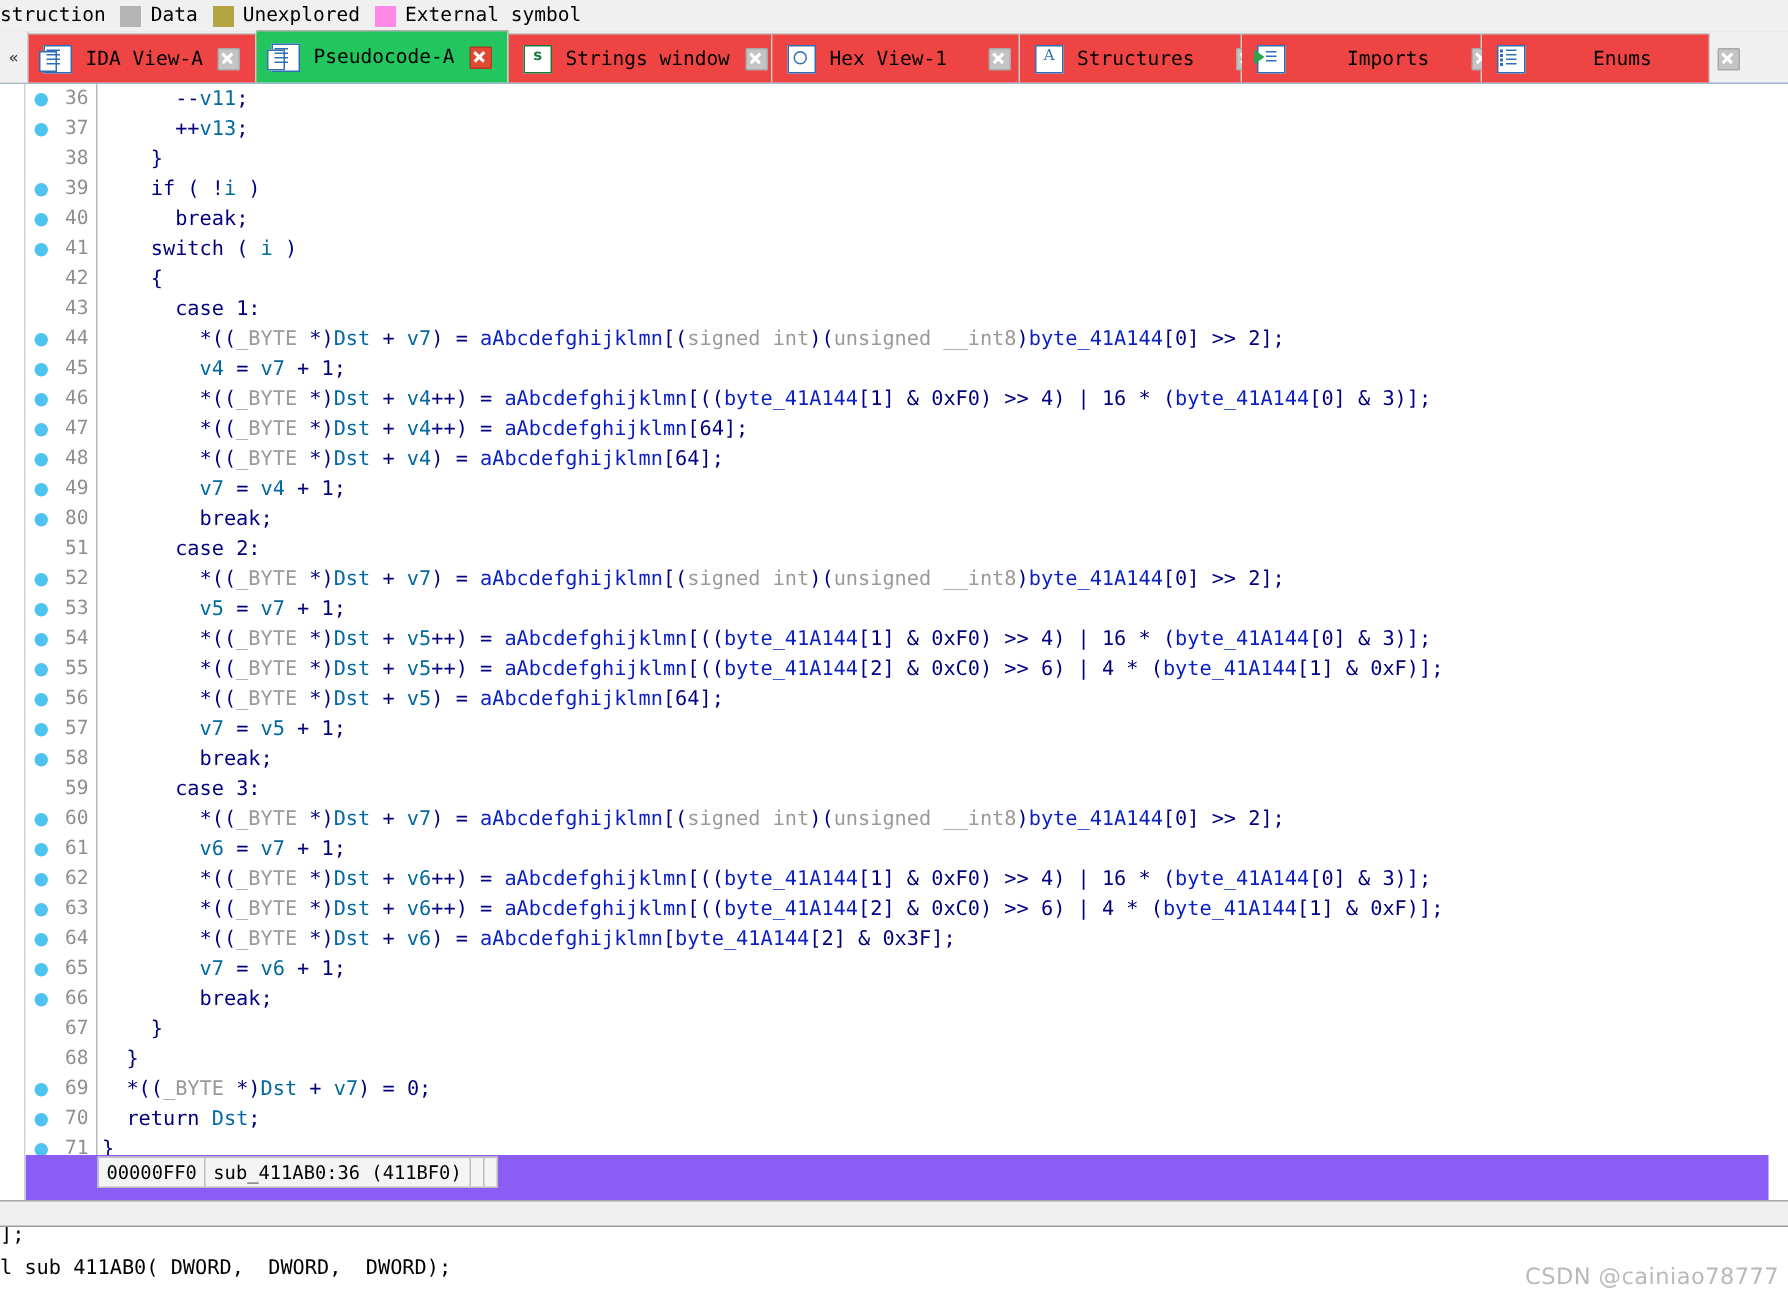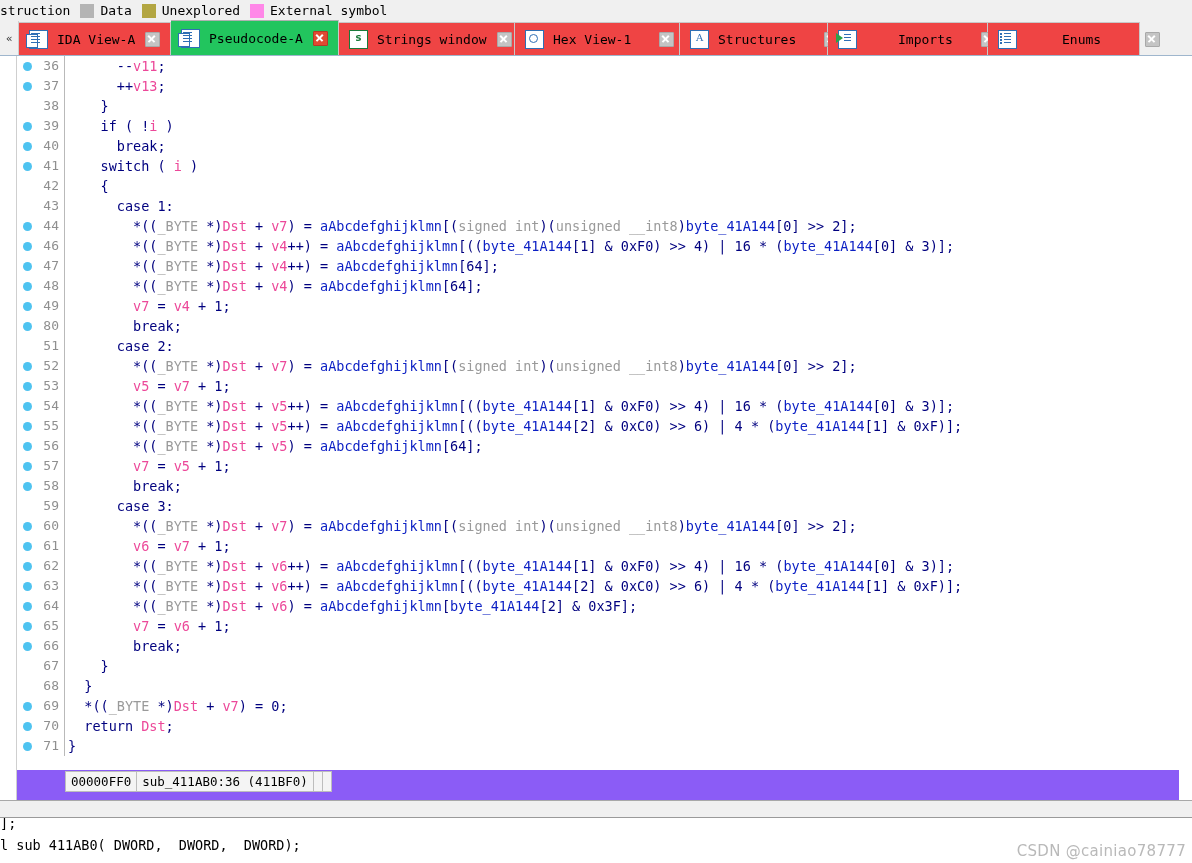--- a/index.html
+++ b/index.html
@@ -182,21 +182,21 @@
     flex:0 0 auto;
   }
   .sep{
     width:1px;height:20px;background:#b9b9b9;flex:0 0 auto;margin-left:5px;margin-right:0px;
   }
   .ltext{
     padding-left:2px;color:#0b1fc4;
   }
   
   .k{color:#00007f;font-weight:normal;margin-top:40px;}
-  .var{color:#ec4899;}                    
+  .var{color:#0369a1;}                    
   .typ{color:#9a9a9a;}                    
   .glb{color:#0b1fc4;}                    
   .num{color:#00007f;}
   .p{color:#00007f;}
 
   
   #pc-status{
     position:absolute;left:0;top:714px;width:1176px;height:30px;
     background:#8b5cf6;
     display:flex;align-items:flex-start;
@@ -327,20 +327,21 @@
     <div id="code-area">
         <div class="code-line"><div class="gutter"><span class="bp-dot"></span><span class="lnum">36</span><span class="sep"></span></div><div class="ltext"><span class="p">      --</span><span class="var">v11</span><span class="p">;</span></div></div>
         <div class="code-line"><div class="gutter"><span class="bp-dot"></span><span class="lnum">37</span><span class="sep"></span></div><div class="ltext"><span class="p">      ++</span><span class="var">v13</span><span class="p">;</span></div></div>
         <div class="code-line"><div class="gutter"><span class="bp-none"></span><span class="lnum">38</span><span class="sep"></span></div><div class="ltext"><span class="p">    }</span></div></div>
         <div class="code-line"><div class="gutter"><span class="bp-dot"></span><span class="lnum">39</span><span class="sep"></span></div><div class="ltext"><span class="p">    </span><span class="k">if</span><span class="p"> ( !</span><span class="var">i</span><span class="p"> )</span></div></div>
         <div class="code-line"><div class="gutter"><span class="bp-dot"></span><span class="lnum">40</span><span class="sep"></span></div><div class="ltext"><span class="p">      </span><span class="k">break</span><span class="p">;</span></div></div>
         <div class="code-line"><div class="gutter"><span class="bp-dot"></span><span class="lnum">41</span><span class="sep"></span></div><div class="ltext"><span class="p">    </span><span class="k">switch</span><span class="p"> ( </span><span class="var">i</span><span class="p"> )</span></div></div>
         <div class="code-line"><div class="gutter"><span class="bp-none"></span><span class="lnum">42</span><span class="sep"></span></div><div class="ltext"><span class="p">    {</span></div></div>
         <div class="code-line"><div class="gutter"><span class="bp-none"></span><span class="lnum">43</span><span class="sep"></span></div><div class="ltext"><span class="p">      </span><span class="k">case</span><span class="p"> </span><span class="num">1</span><span class="p">:</span></div></div>
         <div class="code-line"><div class="gutter"><span class="bp-dot"></span><span class="lnum">44</span><span class="sep"></span></div><div class="ltext"><span class="p">        *((</span><span class="typ">_BYTE </span><span class="p">*)</span><span class="var">Dst</span><span class="p"> + </span><span class="var">v7</span><span class="p">) = </span><span class="glb">aAbcdefghijklmn</span><span class="p">[(</span><span class="typ">signed int</span><span class="p">)(</span><span class="typ">unsigned __int8</span><span class="p">)</span><span class="glb">byte_41A144</span><span class="p">[</span><span class="num">0</span><span class="p">] &gt;&gt; </span><span class="num">2</span><span class="p">];</span></div></div>
+        <div class="code-line"><div class="gutter"><span class="bp-dot"></span><span class="lnum">45</span><span class="sep"></span></div><div class="ltext"><span class="p">        </span><span class="var">v4</span><span class="p"> = </span><span class="var">v7</span><span class="p"> + </span><span class="num">1</span><span class="p">;</span></div></div>
         <div class="code-line"><div class="gutter"><span class="bp-dot"></span><span class="lnum">46</span><span class="sep"></span></div><div class="ltext"><span class="p">        *((</span><span class="typ">_BYTE </span><span class="p">*)</span><span class="var">Dst</span><span class="p"> + </span><span class="var">v4</span><span class="p">++) = </span><span class="glb">aAbcdefghijklmn</span><span class="p">[((</span><span class="glb">byte_41A144</span><span class="p">[</span><span class="num">1</span><span class="p">] &amp; </span><span class="num">0xF0</span><span class="p">) &gt;&gt; </span><span class="num">4</span><span class="p">) | </span><span class="num">16</span><span class="p"> * (</span><span class="glb">byte_41A144</span><span class="p">[</span><span class="num">0</span><span class="p">] &amp; </span><span class="num">3</span><span class="p">)];</span></div></div>
         <div class="code-line"><div class="gutter"><span class="bp-dot"></span><span class="lnum">47</span><span class="sep"></span></div><div class="ltext"><span class="p">        *((</span><span class="typ">_BYTE </span><span class="p">*)</span><span class="var">Dst</span><span class="p"> + </span><span class="var">v4</span><span class="p">++) = </span><span class="glb">aAbcdefghijklmn</span><span class="p">[</span><span class="num">64</span><span class="p">];</span></div></div>
         <div class="code-line"><div class="gutter"><span class="bp-dot"></span><span class="lnum">48</span><span class="sep"></span></div><div class="ltext"><span class="p">        *((</span><span class="typ">_BYTE </span><span class="p">*)</span><span class="var">Dst</span><span class="p"> + </span><span class="var">v4</span><span class="p">) = </span><span class="glb">aAbcdefghijklmn</span><span class="p">[</span><span class="num">64</span><span class="p">];</span></div></div>
         <div class="code-line"><div class="gutter"><span class="bp-dot"></span><span class="lnum">49</span><span class="sep"></span></div><div class="ltext"><span class="p">        </span><span class="var">v7</span><span class="p"> = </span><span class="var">v4</span><span class="p"> + </span><span class="num">1</span><span class="p">;</span></div></div>
         <div class="code-line"><div class="gutter"><span class="bp-dot"></span><span class="lnum">80</span><span class="sep"></span></div><div class="ltext"><span class="p">        </span><span class="k">break</span><span class="p">;</span></div></div>
         <div class="code-line"><div class="gutter"><span class="bp-none"></span><span class="lnum">51</span><span class="sep"></span></div><div class="ltext"><span class="p">      </span><span class="k">case</span><span class="p"> </span><span class="num">2</span><span class="p">:</span></div></div>
         <div class="code-line"><div class="gutter"><span class="bp-dot"></span><span class="lnum">52</span><span class="sep"></span></div><div class="ltext"><span class="p">        *((</span><span class="typ">_BYTE </span><span class="p">*)</span><span class="var">Dst</span><span class="p"> + </span><span class="var">v7</span><span class="p">) = </span><span class="glb">aAbcdefghijklmn</span><span class="p">[(</span><span class="typ">signed int</span><span class="p">)(</span><span class="typ">unsigned __int8</span><span class="p">)</span><span class="glb">byte_41A144</span><span class="p">[</span><span class="num">0</span><span class="p">] &gt;&gt; </span><span class="num">2</span><span class="p">];</span></div></div>
         <div class="code-line"><div class="gutter"><span class="bp-dot"></span><span class="lnum">53</span><span class="sep"></span></div><div class="ltext"><span class="p">        </span><span class="var">v5</span><span class="p"> = </span><span class="var">v7</span><span class="p"> + </span><span class="num">1</span><span class="p">;</span></div></div>
         <div class="code-line"><div class="gutter"><span class="bp-dot"></span><span class="lnum">54</span><span class="sep"></span></div><div class="ltext"><span class="p">        *((</span><span class="typ">_BYTE </span><span class="p">*)</span><span class="var">Dst</span><span class="p"> + </span><span class="var">v5</span><span class="p">++) = </span><span class="glb">aAbcdefghijklmn</span><span class="p">[((</span><span class="glb">byte_41A144</span><span class="p">[</span><span class="num">1</span><span class="p">] &amp; </span><span class="num">0xF0</span><span class="p">) &gt;&gt; </span><span class="num">4</span><span class="p">) | </span><span class="num">16</span><span class="p"> * (</span><span class="glb">byte_41A144</span><span class="p">[</span><span class="num">0</span><span class="p">] &amp; </span><span class="num">3</span><span class="p">)];</span></div></div>
         <div class="code-line"><div class="gutter"><span class="bp-dot"></span><span class="lnum">55</span><span class="sep"></span></div><div class="ltext"><span class="p">        *((</span><span class="typ">_BYTE </span><span class="p">*)</span><span class="var">Dst</span><span class="p"> + </span><span class="var">v5</span><span class="p">++) = </span><span class="glb">aAbcdefghijklmn</span><span class="p">[((</span><span class="glb">byte_41A144</span><span class="p">[</span><span class="num">2</span><span class="p">] &amp; </span><span class="num">0xC0</span><span class="p">) &gt;&gt; </span><span class="num">6</span><span class="p">) | </span><span class="num">4</span><span class="p"> * (</span><span class="glb">byte_41A144</span><span class="p">[</span><span class="num">1</span><span class="p">] &amp; </span><span class="num">0xF</span><span class="p">)];</span></div></div>

